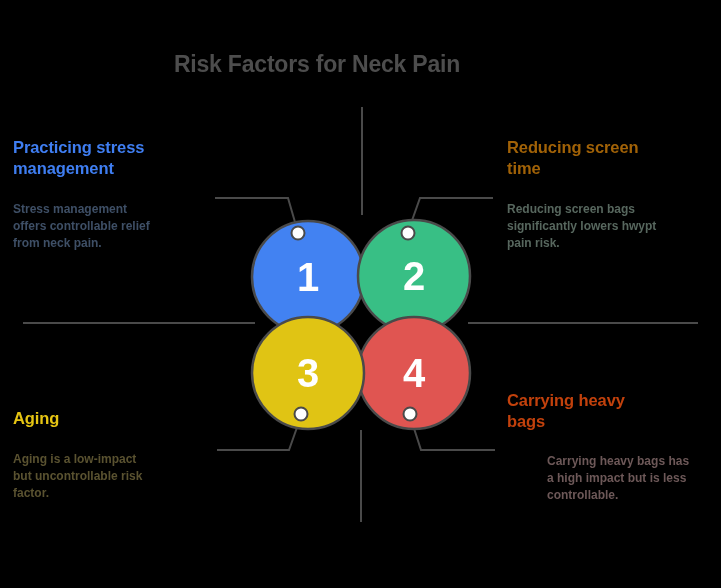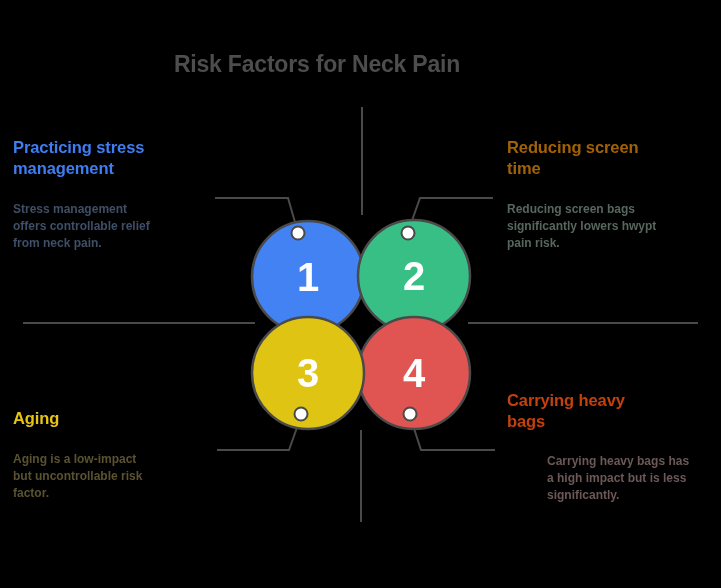--- a/index.html
+++ b/index.html
@@ -118,18 +118,18 @@
   </div>
 
   <div class="tblock block-4 align-l">
     <div class="heading" style="color: #c2410c;">
       <div>Carrying heavy</div>
       <div>bags</div>
     </div>
     <div class="desc" style="color: rgb(109, 88, 88); margin-left: 40px;">
       <div>Carrying heavy bags has</div>
       <div>a high impact but is less</div>
-      <div>significantly.</div>
+      <div>controllable.</div>
     </div>
   </div>
 
 
 </div>
 
 </body></html>

